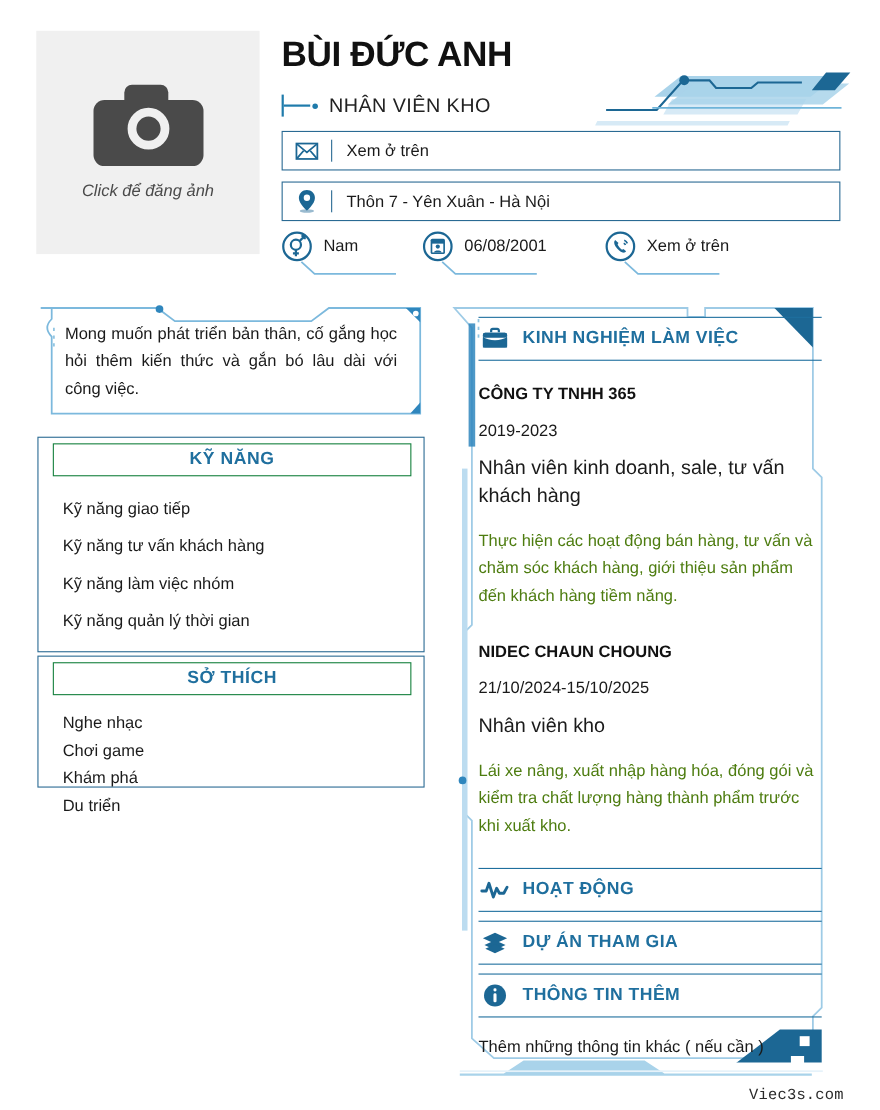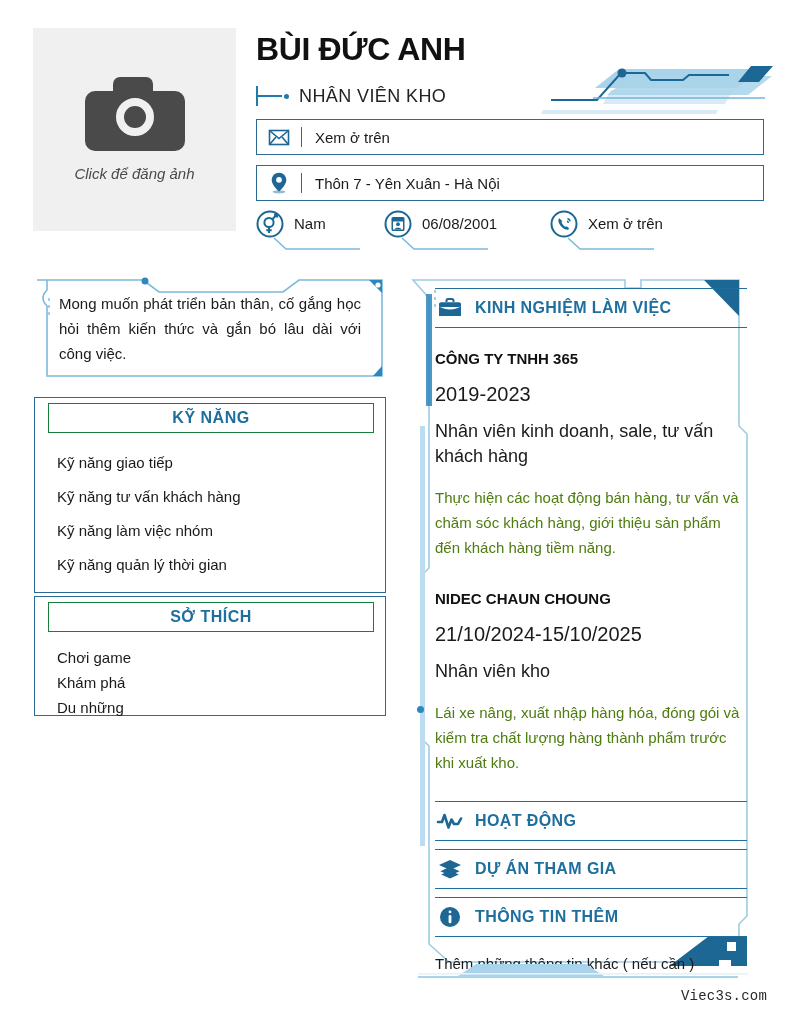--- a/index.html
+++ b/index.html
@@ -120,21 +120,21 @@
 
   .sec-head {
     display:flex; align-items:center; gap:12px;
     border-top:1.5px solid #1f6f9e; border-bottom:1.5px solid #1f6f9e;
     height:40px; padding-left:2px;
   }
   .sec-head .sh-ico { width:26px; height:22px; display:flex; align-items:center; justify-content:center; }
   .sec-title { font-size:16px; font-weight:bold; color:#1f6f9e; letter-spacing:0.4px; }
 
   .job-name { font-size:15px; font-weight:bold; color:#111; margin-top:22px; }
-  .job-date { font-size:20px; color:#1a1a1a; margin-top:16px; }
+  .job-date { font-size:15px; color:#1a1a1a; margin-top:16px; }
   .job-role { font-size:18px; color:#1a1a1a; margin-top:13px; line-height:25px; }
   .job-desc { font-size:15px; color:#4d7c0f; margin-top:16px; line-height:25px; }
   .extra-text { font-size:15px; color:#1a1a1a; margin-top:14px; line-height:25px; }
 
   .timeline-dot {
     position:absolute; width:7px; height:7px; border-radius:50%; background:#2f86bd;
   }
 
   .watermark {
     position:absolute; right:33px; top:988px;
@@ -287,23 +287,24 @@
     <li>Kỹ năng làm việc nhóm</li>
     <li>Kỹ năng quản lý thời gian</li>
   </ul>
 </div>
 
 <div class="panel hobbies">
   <div class="panel-title-box">
     <span class="panel-title">SỞ THÍCH</span>
   </div>
   <ul class="panel-list">
+    <li>Nghe nhạc</li>
     <li>Chơi game</li>
     <li>Khám phá</li>
-    <li>Du những</li>
+    <li>Du triển</li>
   </ul>
 </div>
 
 <div class="right-col">
 
   <svg width="357" height="699" viewBox="0 0 357 699" style="position:absolute;left:0;top:0;">
 
     <path d="M4,4 L216,4 L216,12 L232,12 L232,4 L330,4
              L330,150 L338,158 L338,640 L330,648
              L330,686 L40,686 L20,668 L20,470 L12,462 L12,300 L20,292 L20,22 Z" fill="none" stroke="#9ecbe6" stroke-width="1.6"></path>

